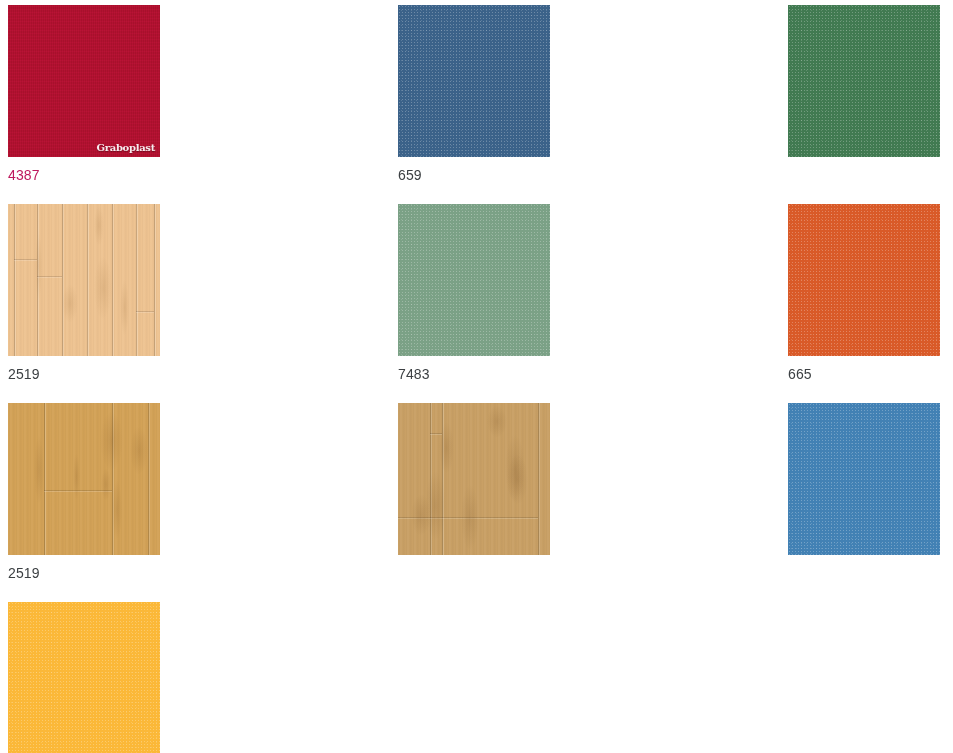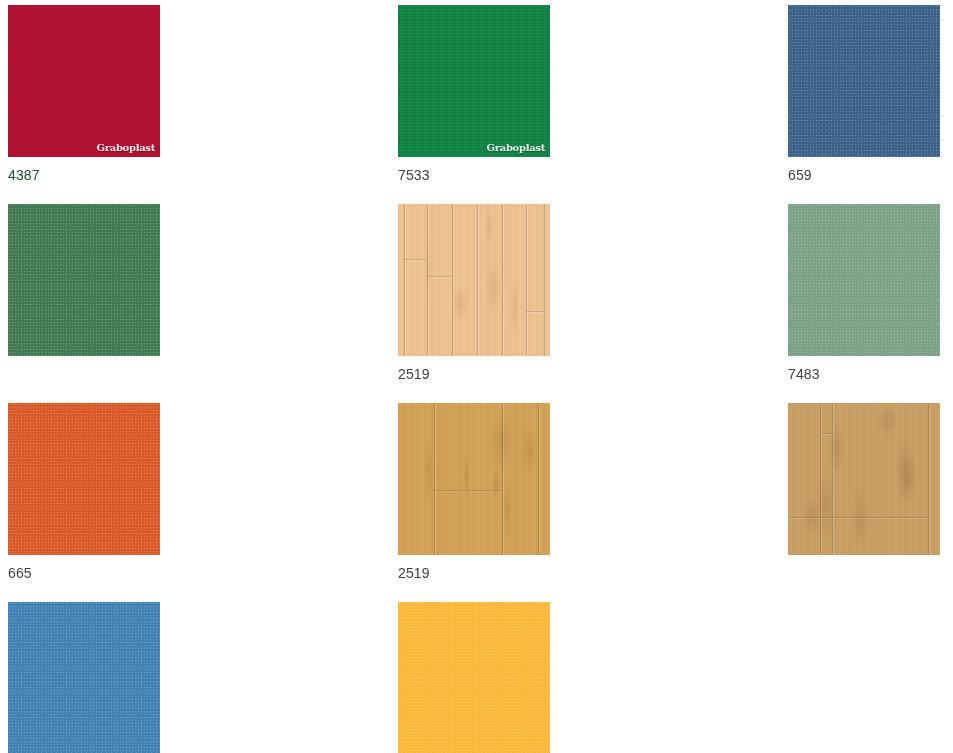--- a/index.html
+++ b/index.html
@@ -127,27 +127,21 @@
   }
 </style>
 </head>
 <body>
 
 <div class="product-grid">
     <div class="product-cell">
       <div class="swatch tex-weave" style="background-color: rgb(176, 17, 48);">
         <div class="watermark">Graboplast</div>
       </div>
-      <div class="swatch-label" style="color: #14532d;">4387</div>
-    </div>
-    <div class="product-cell">
-      <div class="swatch tex-weave" style="background-color: rgb(19, 132, 71);">
-        <div class="watermark">Graboplast</div>
-      </div>
-      <div class="swatch-label" style="color: rgb(60, 64, 67);">7533</div>
+      <div class="swatch-label" style="color: #be185d;">4387</div>
     </div>
     <div class="product-cell">
       <div class="swatch tex-grain" style="background-color: rgb(59, 98, 137);"></div>
       <div class="swatch-label" style="color: rgb(60, 64, 67);">659</div>
     </div>
     <div class="product-cell">
       <div class="swatch tex-grain" style="background-color: rgb(65, 122, 81);"></div>
     </div>
     <div class="product-cell">
       <div class="swatch tex-wood" style="background-color: rgb(238, 195, 145);">

